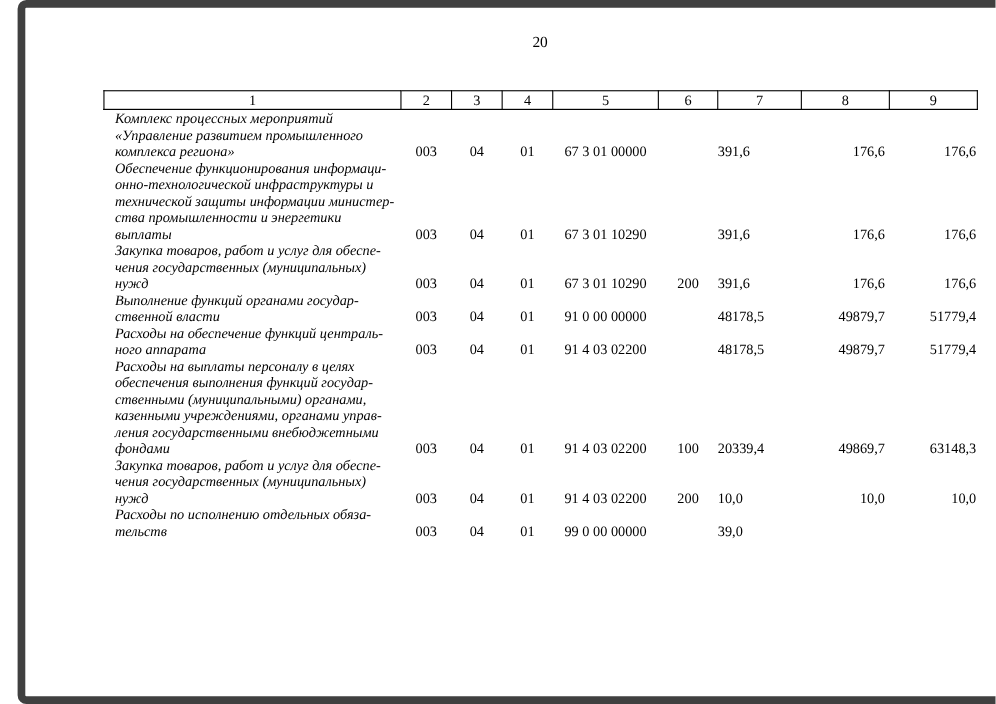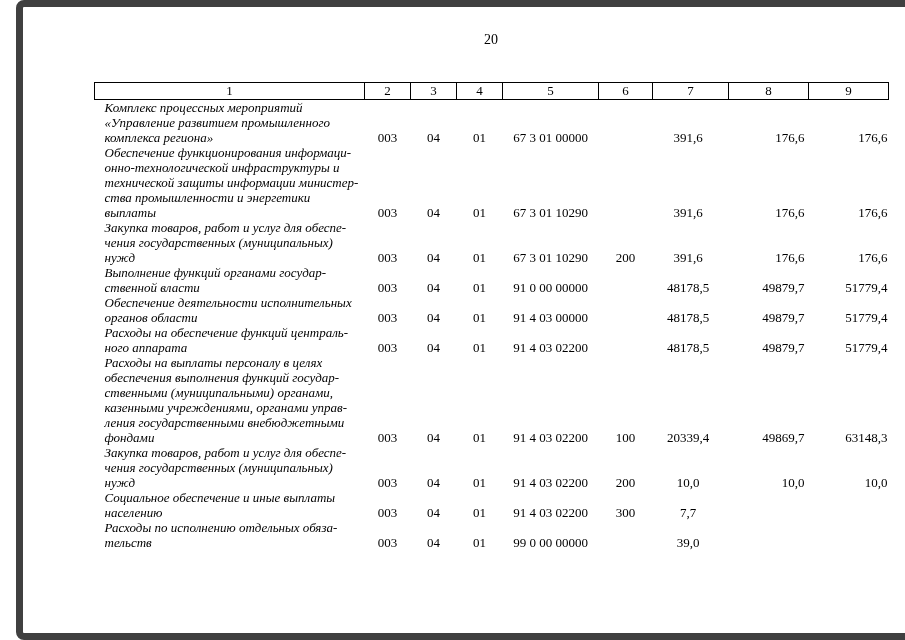--- a/index.html
+++ b/index.html
@@ -53,21 +53,21 @@
     padding-right: 2px;
     text-align: left;
     white-space: pre-line;
     font-style: italic;
   }
   .budget-table td.c2, .budget-table td.c3, .budget-table td.c4,
   .budget-table td.c5, .budget-table td.c6 {
     text-align: center;
     white-space: nowrap;
   }
-  .budget-table td.c7 { text-align: center; padding-right: 5px; white-space: nowrap; }
+  .budget-table td.c7 { text-align: left; padding-right: 5px; white-space: nowrap; }
   .budget-table td.c8 { text-align: right; padding-right: 4px; white-space: nowrap; }
   .budget-table td.c9 { text-align: right; padding-right: 1px; white-space: nowrap; }
 </style>
 </head>
 <body>
 
 <div class="page">
   <div class="page-number">20</div>
 
   <table class="budget-table">
@@ -142,32 +142,20 @@
           <td class="c2">003</td>
           <td class="c3">04</td>
           <td class="c4">01</td>
           <td class="c5">91 0 00 00000</td>
           <td class="c6"></td>
           <td class="c7">48178,5</td>
           <td class="c8">49879,7</td>
           <td class="c9">51779,4</td>
         </tr>
         <tr>
-          <td class="c1">Обеспечение деятельности исполнительных
-органов области</td>
-          <td class="c2">003</td>
-          <td class="c3">04</td>
-          <td class="c4">01</td>
-          <td class="c5">91 4 03 00000</td>
-          <td class="c6"></td>
-          <td class="c7">48178,5</td>
-          <td class="c8">49879,7</td>
-          <td class="c9">51779,4</td>
-        </tr>
-        <tr>
           <td class="c1">Расходы на обеспечение функций централь-
 ного аппарата</td>
           <td class="c2">003</td>
           <td class="c3">04</td>
           <td class="c4">01</td>
           <td class="c5">91 4 03 02200</td>
           <td class="c6"></td>
           <td class="c7">48178,5</td>
           <td class="c8">49879,7</td>
           <td class="c9">51779,4</td>
@@ -195,32 +183,20 @@
           <td class="c2">003</td>
           <td class="c3">04</td>
           <td class="c4">01</td>
           <td class="c5">91 4 03 02200</td>
           <td class="c6">200</td>
           <td class="c7">10,0</td>
           <td class="c8">10,0</td>
           <td class="c9">10,0</td>
         </tr>
         <tr>
-          <td class="c1">Социальное обеспечение и иные выплаты
-населению</td>
-          <td class="c2">003</td>
-          <td class="c3">04</td>
-          <td class="c4">01</td>
-          <td class="c5">91 4 03 02200</td>
-          <td class="c6">300</td>
-          <td class="c7">7,7</td>
-          <td class="c8"></td>
-          <td class="c9"></td>
-        </tr>
-        <tr>
           <td class="c1">Расходы по исполнению отдельных обяза-
 тельств</td>
           <td class="c2">003</td>
           <td class="c3">04</td>
           <td class="c4">01</td>
           <td class="c5">99 0 00 00000</td>
           <td class="c6"></td>
           <td class="c7">39,0</td>
           <td class="c8"></td>
           <td class="c9"></td>

